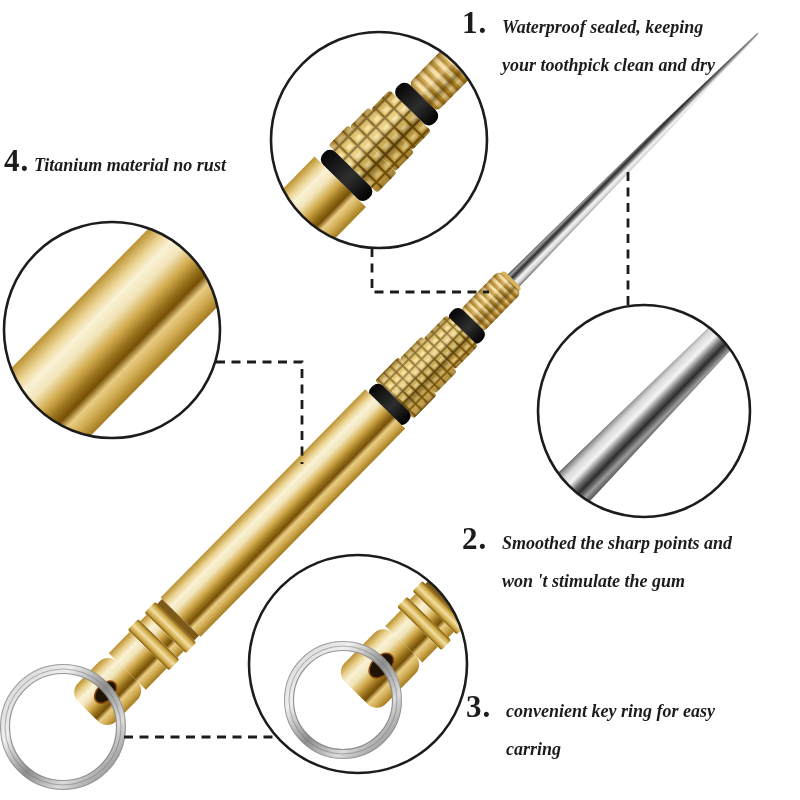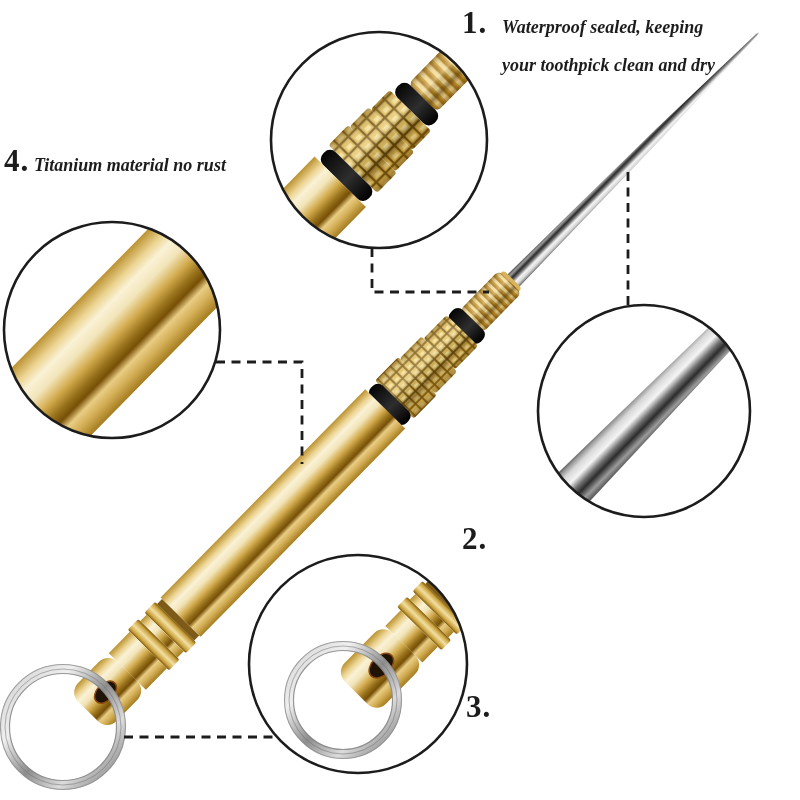--- a/index.html
+++ b/index.html
@@ -25,25 +25,31 @@
 
   <div class="ann ann4" style="left:4px;top:146px">
     <span class="num">4.</span>
     <div class="lines">
       <div>Titanium material no rust</div>
     </div>
   </div>
 
   <div class="ann" style="left:462px;top:524px">
     <span class="num">2.</span>
+    <div class="lines">
+      <div>Smoothed the sharp points and</div>
+      <div>won 't stimulate the gum</div>
+    </div>
   </div>
 
   <div class="ann" style="left:466px;top:692px">
     <span class="num">3.</span>
     <div class="lines">
+      <div>convenient key ring for easy</div>
+      <div>carring</div>
     </div>
   </div>
 
   <svg class="art" width="800" height="800" viewBox="0 0 800 800">
     <defs>
       <linearGradient id="gold" x1="0" y1="0" x2="0" y2="1">
         <stop offset="0" stop-color="#a57c1e"></stop>
           <stop offset="0.12" stop-color="#d2ad55"></stop>
         <stop offset="0.22" stop-color="#e9cd84"></stop>
           <stop offset="0.30" stop-color="#774f06"></stop>

